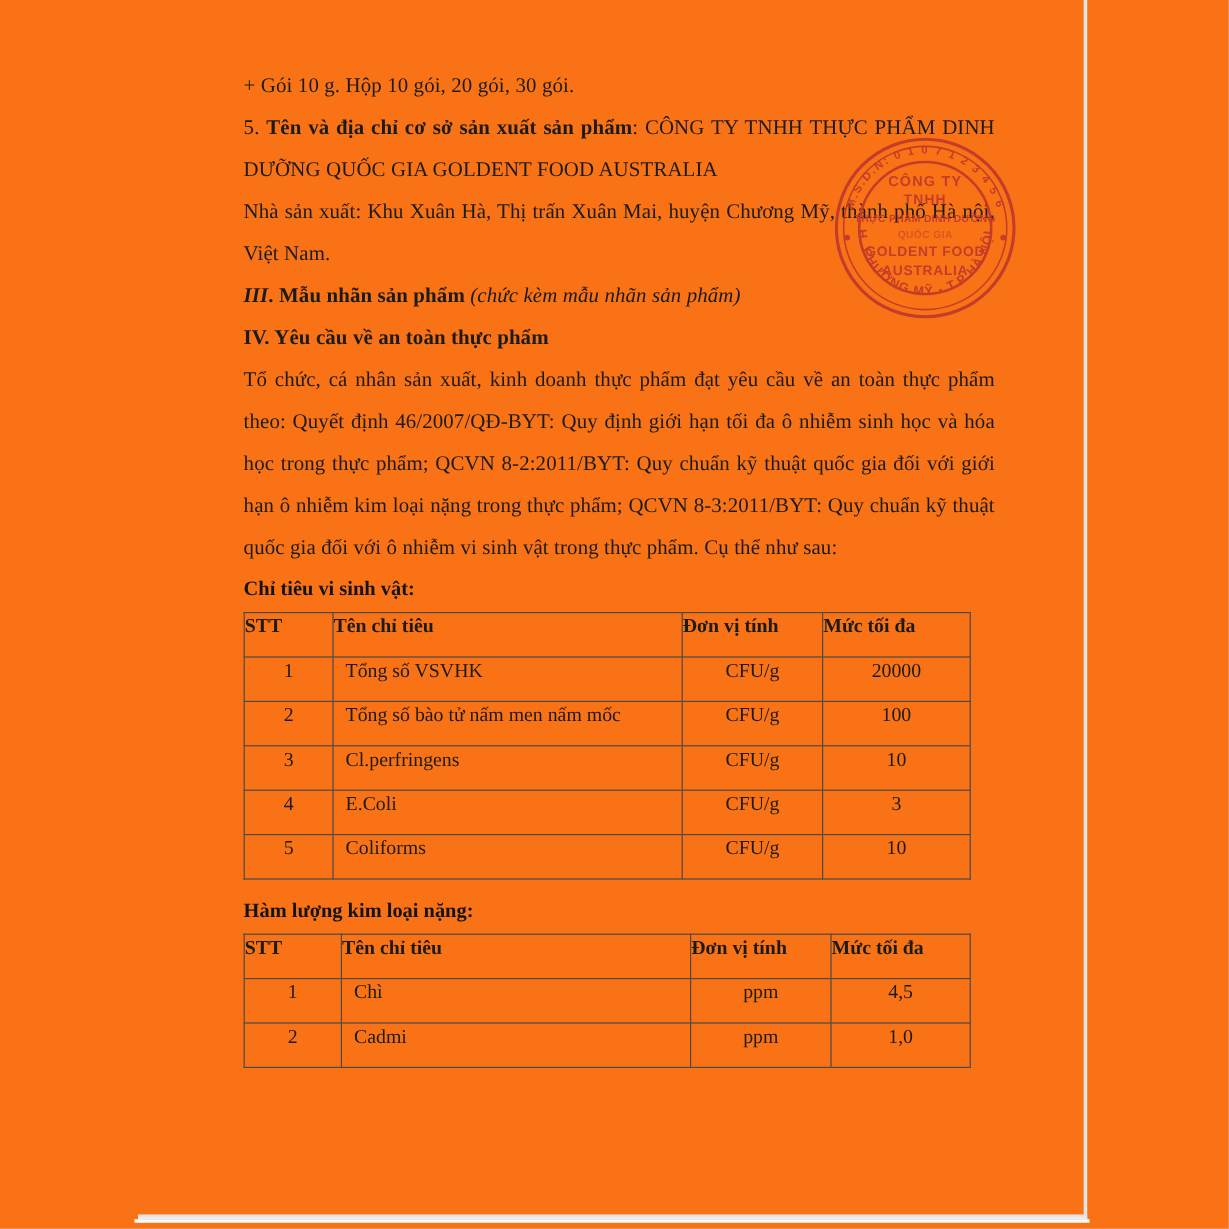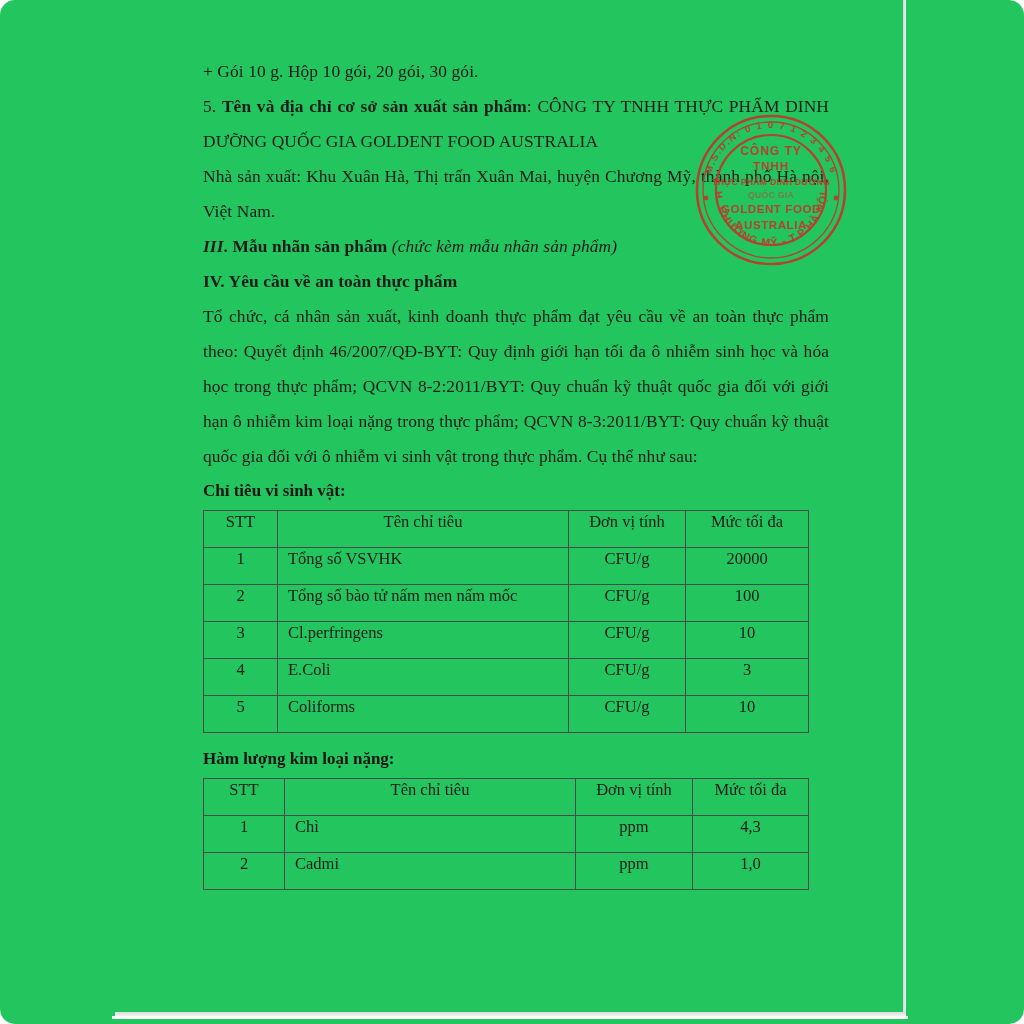--- a/index.html
+++ b/index.html
@@ -8,22 +8,21 @@
     width: 1024px; height: 1024px;
     background: #ffffff;
     font-family: "Liberation Serif", "DejaVu Serif", serif;
     overflow: hidden;
   }
 
   #page-sheet {
     position: absolute;
     left: 0; top: 0;
     width: 1024px; height: 1024px;
-    background: #22c55e;
-    border-radius: 15px;
+    background: #f97316;
   }
 
   
   #page-edge-right {
     position: absolute;
     left: 903px; top: 0px;
     width: 3px; height: 1016px;
     background: linear-gradient(to right, #d9d9d9, #efefef);
   }
   #page-edge-bottom {
@@ -76,22 +75,22 @@
     margin-top: 2px;
   }
   table.datatable td, table.datatable th {
     border: 1px solid #4a4a4a;
     height: 37px;
     padding: 1px 0 10px 0;
     vertical-align: top;
     font-weight: normal;
   }
   table.datatable thead th {
-    font-weight: normal;
-    text-align: center;
+    font-weight: bold;
+    text-align: left;
   }
   .c-stt   { text-align: center; }
   .c-name  { text-align: left; padding-left: 10px !important; }
   .c-unit  { text-align: center; }
   .c-max   { text-align: center; }
 
   
   #seal {
     position: absolute;
     left: 693px; top: 112px;
@@ -196,21 +195,21 @@
           <th class="c-unit">Tên chỉ tiêu</th>
           <th class="c-unit">Đơn vị tính</th>
           <th class="c-max">Mức tối đa</th>
         </tr>
       </thead>
       <tbody>
         <tr>
           <td class="c-stt">1</td>
           <td class="c-name">Chì</td>
           <td class="c-unit">ppm</td>
-          <td class="c-max">4,3</td>
+          <td class="c-max">4,5</td>
         </tr>
         <tr>
           <td class="c-stt">2</td>
           <td class="c-name">Cadmi</td>
           <td class="c-unit">ppm</td>
           <td class="c-max">1,0</td>
         </tr>
       </tbody>
     </table>
 

